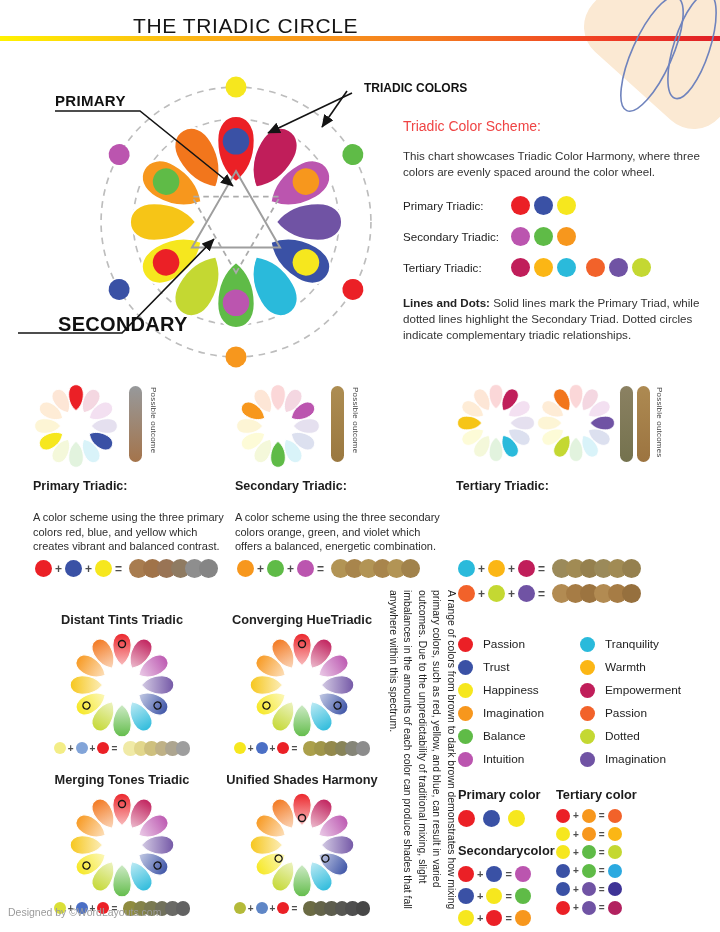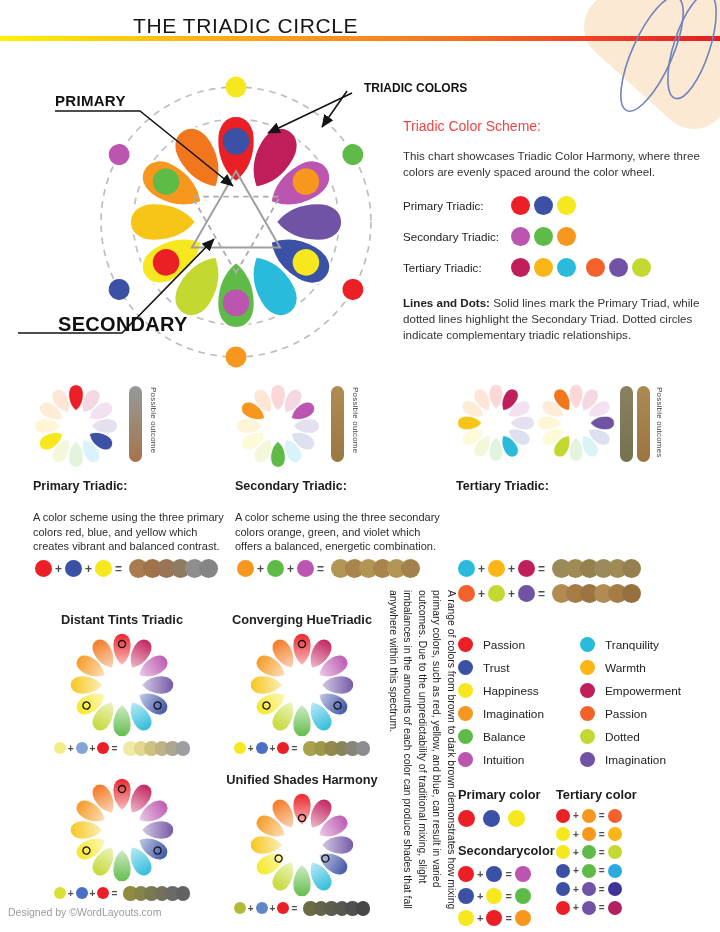--- a/index.html
+++ b/index.html
@@ -65,21 +65,21 @@
   .gw .equation{justify-content:center;}
 
   
   .vnote-wrap{position:absolute;left:370px;top:590px;width:88px;height:330px;}
   .vnote{position:absolute;left:88px;top:0;width:328px;height:88px;transform:rotate(90deg);transform-origin:0 0;font-size:10.4px;line-height:1.4;color:#1e1e1e;}
 
   
   .meaning{position:absolute;left:458px;top:624px;width:262px;}
   .meaning-title{font-size:13.5px;font-weight:700;margin:0;color:#1c1c1c;}
   .lg-grid{margin-top:13px;display:grid;grid-template-columns:122px 140px;row-gap:8px;}
-  .lg-item{display:flex;align-items:center;gap:10px;font-size:11.8px;color:#222;height:15px;}
+  .lg-item{display:flex;gap:10px;font-size:11.8px;color:#222;height:15px;}
 
   
   .mix-title{font-size:12.8px;font-weight:700;color:#1c1c1c;margin:0;}
   .mix-primary{position:absolute;left:458px;top:787px;}
   .mix-primary .dots{display:flex;gap:8px;margin-top:8px;}
   .mix-secondary{position:absolute;left:458px;top:843px;}
   .mix-tertiary{position:absolute;left:556px;top:787px;}
   .mrow{display:flex;align-items:center;}
   .mix-secondary .mrow{height:20px;margin-top:2px;}
   .mix-secondary .op{font-size:11px;}
@@ -697,20 +697,21 @@
           <span class="cdot" style="width: 14.5px; height: 14.5px; background: rgb(171, 160, 75);"></span>
           <span class="cdot" style="width: 14.5px; height: 14.5px; background: rgb(160, 150, 74); margin-left: -4px;"></span>
           <span class="cdot" style="width: 14.5px; height: 14.5px; background: rgb(147, 137, 76); margin-left: -4px;"></span>
           <span class="cdot" style="width: 14.5px; height: 14.5px; background: rgb(136, 132, 89); margin-left: -4px;"></span>
           <span class="cdot" style="width: 14.5px; height: 14.5px; background: rgb(133, 133, 120); margin-left: -4px;"></span>
           <span class="cdot" style="width: 14.5px; height: 14.5px; background: rgb(140, 140, 140); margin-left: -4px;"></span>
         </span>
       </div>
   </section>
   <section class="gw" id="gw-2">
+    <div class="gw-title">Merging Tones Triadic</div>
     <svg viewBox="-100 -100 200 200">
         <defs>
           <linearGradient id="grad-merging-0" x1="0" y1="-34" x2="0" y2="-98" gradientUnits="userSpaceOnUse">
             <stop offset="0%" stop-color="rgb(249,193,194)"></stop>
             <stop offset="100%" stop-color="#EB2026"></stop>
           </linearGradient>
           <linearGradient id="grad-merging-1" x1="0" y1="-34" x2="0" y2="-98" gradientUnits="userSpaceOnUse">
             <stop offset="0%" stop-color="rgb(237,192,209)"></stop>
             <stop offset="100%" stop-color="#C01E5A"></stop>
           </linearGradient>

